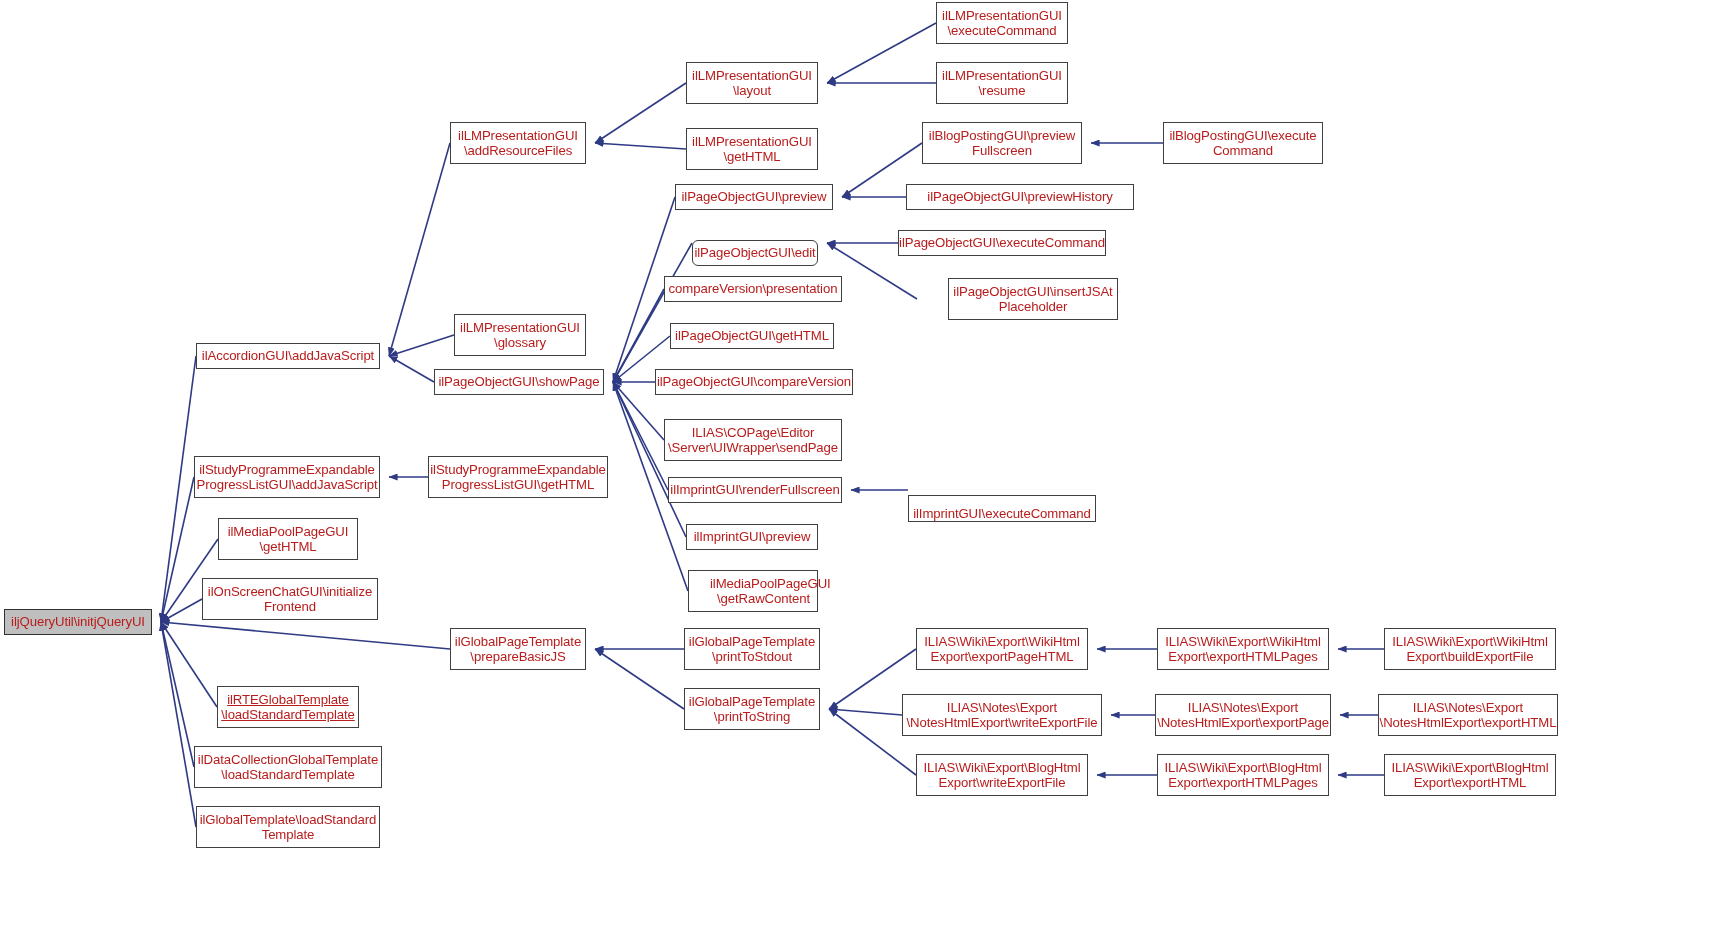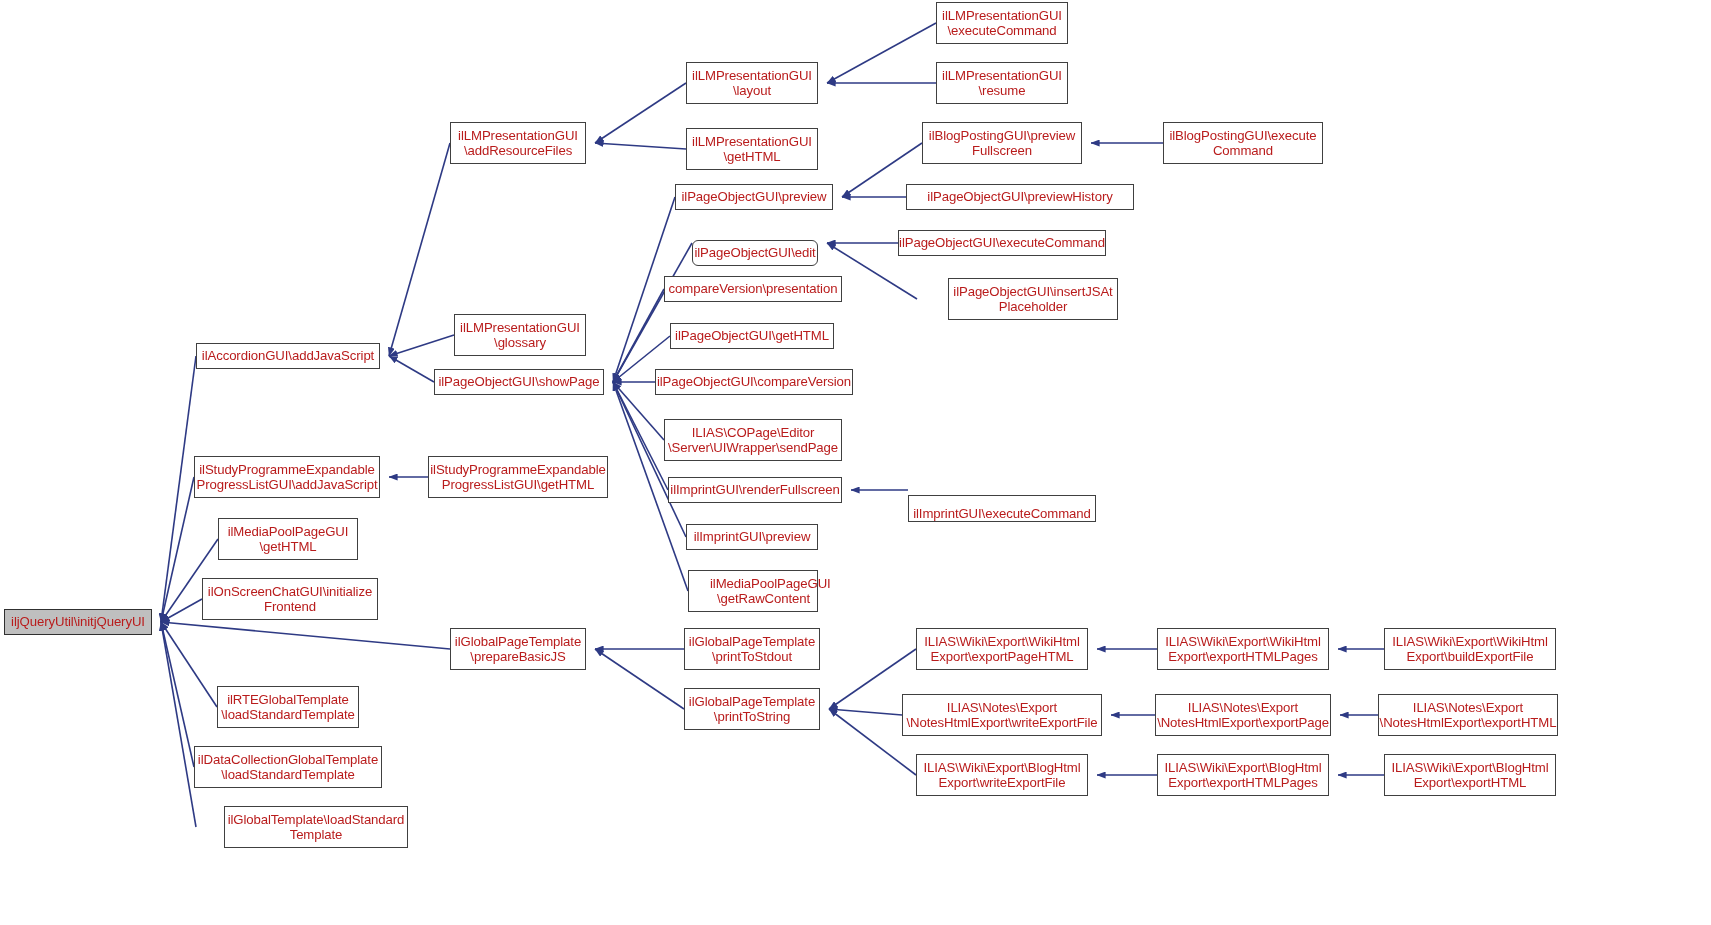--- a/index.html
+++ b/index.html
@@ -161,20 +161,20 @@
       <div class="node" style="left: 1155px; top: 694px; width: 176px; height: 42px;"><span>ILIAS\Notes\Export
 \NotesHtmlExport\exportPage</span></div>
       <div class="node" style="left: 1378px; top: 694px; width: 180px; height: 42px;"><span>ILIAS\Notes\Export
 \NotesHtmlExport\exportHTML</span></div>
       <div class="node" style="left: 916px; top: 754px; width: 172px; height: 42px;"><span>ILIAS\Wiki\Export\BlogHtml
 Export\writeExportFile</span></div>
       <div class="node" style="left: 1157px; top: 754px; width: 172px; height: 42px;"><span>ILIAS\Wiki\Export\BlogHtml
 Export\exportHTMLPages</span></div>
       <div class="node" style="left: 1384px; top: 754px; width: 172px; height: 42px;"><span>ILIAS\Wiki\Export\BlogHtml
 Export\exportHTML</span></div>
-      <div class="node" style="left: 217px; top: 686px; width: 142px; height: 42px;"><span>ilRTEGlobalTemplate
+      <div class="node" style="left: 217px; top: 686px; width: 142px; height: 42px; text-decoration: underline;"><span>ilRTEGlobalTemplate
 \loadStandardTemplate</span></div>
       <div class="node" style="left: 194px; top: 746px; width: 188px; height: 42px;"><span>ilDataCollectionGlobalTemplate
 \loadStandardTemplate</span></div>
-      <div class="node" style="left: 196px; top: 806px; width: 184px; height: 42px; margin-left: 28px;"><span>ilGlobalTemplate\loadStandard
+      <div class="node" style="left: 196px; top: 806px; width: 184px; height: 42px;"><span>ilGlobalTemplate\loadStandard
 Template</span></div>
     </div>
 </div>
 
 </body></html>

